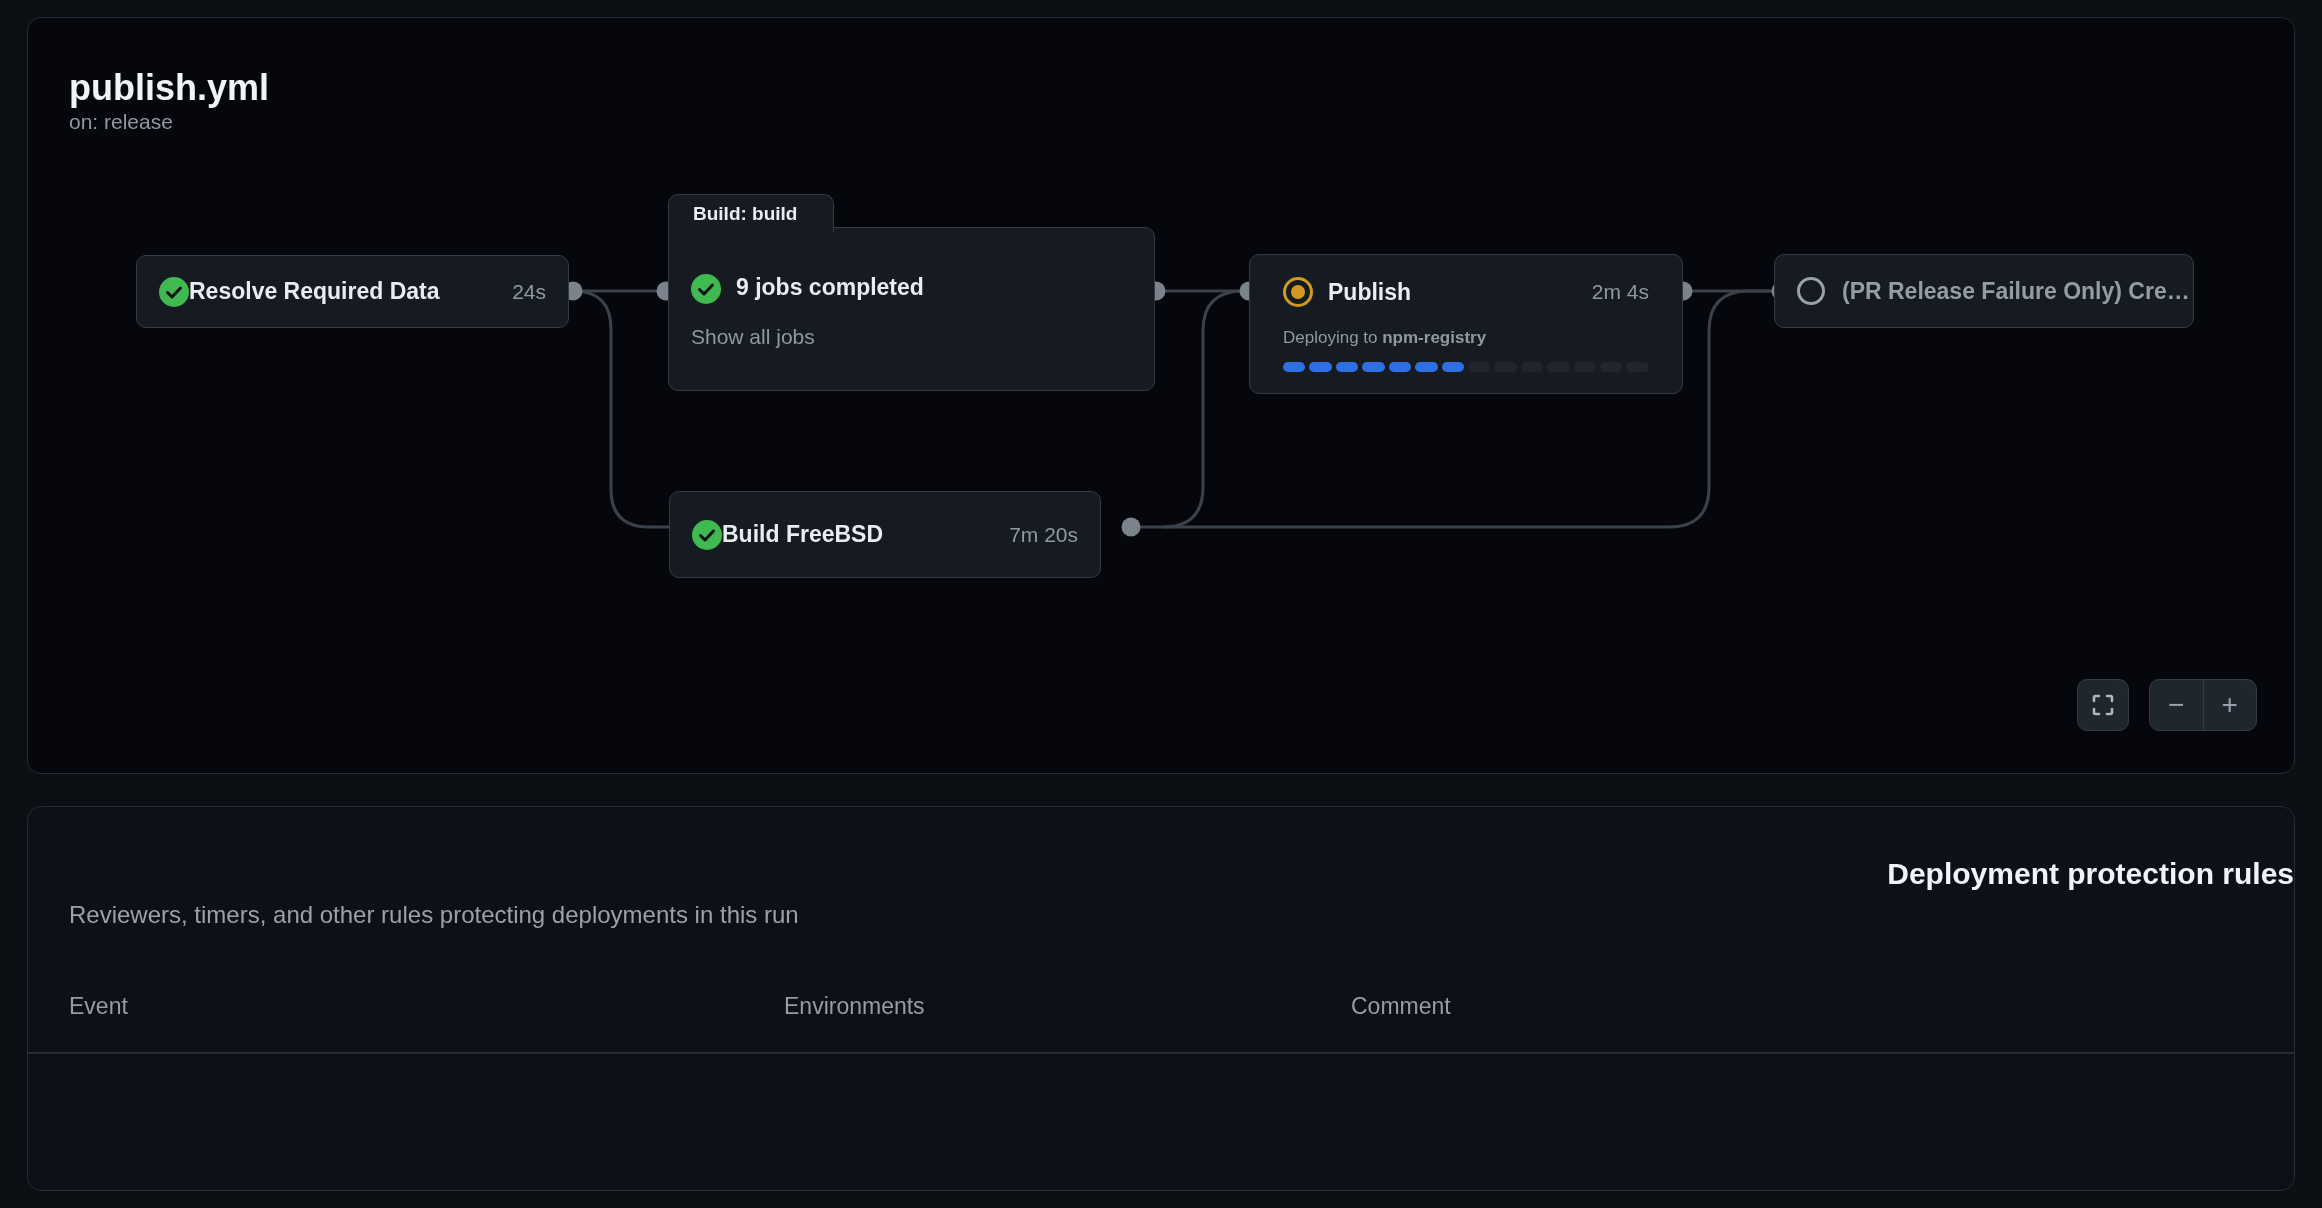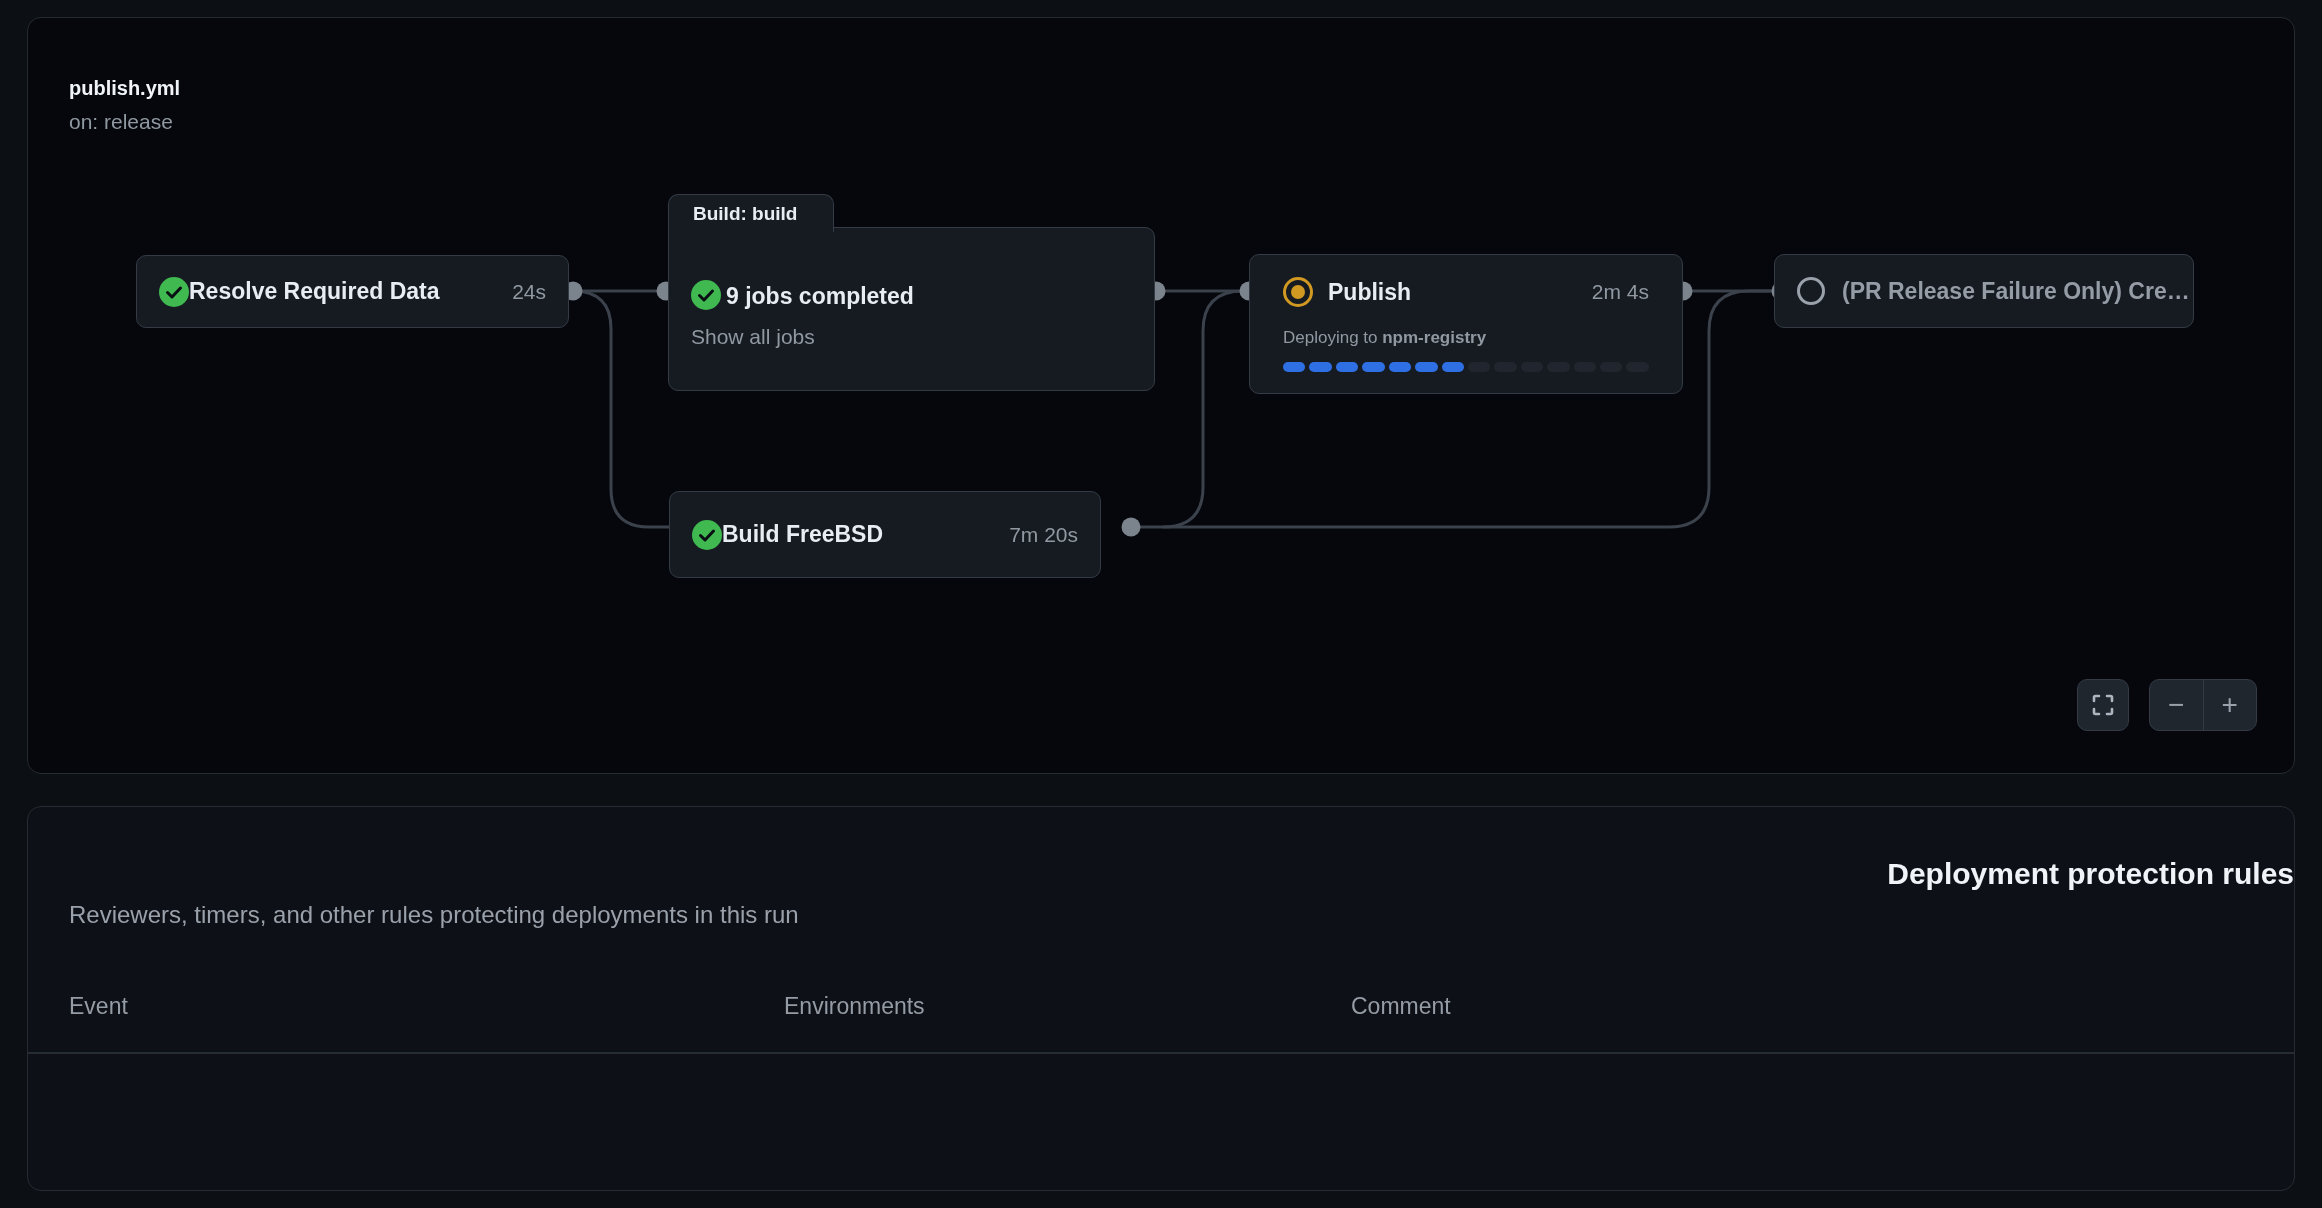--- a/index.html
+++ b/index.html
@@ -7,21 +7,21 @@
   body {
     width:2322px; height:1208px; position:relative; overflow:hidden;
     font-family:"Liberation Sans","DejaVu Sans",sans-serif;
     color:#e8edf3;
   }
   .panel { position:absolute; left:27px; width:2268px; border:1.5px solid #262c33; border-radius:14px; }
   .graph-panel { top:17px; height:757px; background:#05070c; }
   .rules-panel { top:806px; height:385px; background:#0d1117; }
 
   .graph-header { padding:52px 0 0 41px; }
-  .wf-title { font-size:20px; font-weight:700; color:#f0f4f8; line-height:36px; }
+  .wf-title { font-size:36px; font-weight:700; color:#f0f4f8; line-height:36px; }
   .wf-trigger { font-size:21px; color:#9098a1; line-height:28px; margin-top:2px; }
 
   svg.edges { position:absolute; left:0; top:0; pointer-events:none; }
   svg.edges path { fill:none; stroke:#3b424b; stroke-width:3; }
   svg.edges circle { fill:#7b838d; }
 
   .node {
     position:absolute; background:#161b22; border:1.5px solid #343b45; border-radius:10px;
     display:flex; align-items:center; padding:0 22px; cursor:pointer;
   }
@@ -37,21 +37,21 @@
   .icon-pending { width:28px; height:28px; border:3px solid #9aa1ab; border-radius:50%; flex:0 0 auto; }
 
   .matrix-group { position:absolute; left:640px; top:176px; }
   .matrix-tab { position:relative; z-index:2; width:166px; height:38px; background:#161b22;
     border:1.5px solid #343b45; border-bottom:none; border-radius:10px 10px 0 0;
     display:flex; align-items:center; padding:0 24px; }
   .matrix-tab-label { font-size:19px; font-weight:600; color:#e8edf3; white-space:nowrap; }
   .matrix-body { position:relative; z-index:1; margin-top:-5px; width:487px; height:164px;
     background:#161b22; border:1.5px solid #343b45; border-radius:0 10px 10px 10px;
     padding:0 22px; cursor:pointer; }
-  .matrix-title-row { display:flex; align-items:flex-end; gap:5px; padding-top:46px; height:82px; }
+  .matrix-title-row { display:flex; align-items:flex-start; gap:15px; padding-top:46px; height:82px; }
   .matrix-link { display:inline-block; margin-top:13px; font-size:21px; line-height:28px; color:#9098a1; cursor:pointer; }
 
   .publish-node { position:absolute; left:1221px; top:236px; width:434px; height:140px;
     background:#161b22; border:1.5px solid #343b45; border-radius:10px; padding:0 33px; cursor:pointer; }
   .publish-head { display:flex; align-items:center; gap:15px; margin-top:19px; height:36px; }
   .deploy-line { margin-top:15px; font-size:17px; line-height:26px; color:#9098a1; white-space:nowrap; }
   .deploy-line b { font-weight:700; }
   .progress { margin-top:11px; display:flex; gap:4px; height:10px; }
   .progress .seg { flex:1 1 0; background:#21262e; border-radius:5px; }
   .progress .seg.fill { background:var(--blue); }

